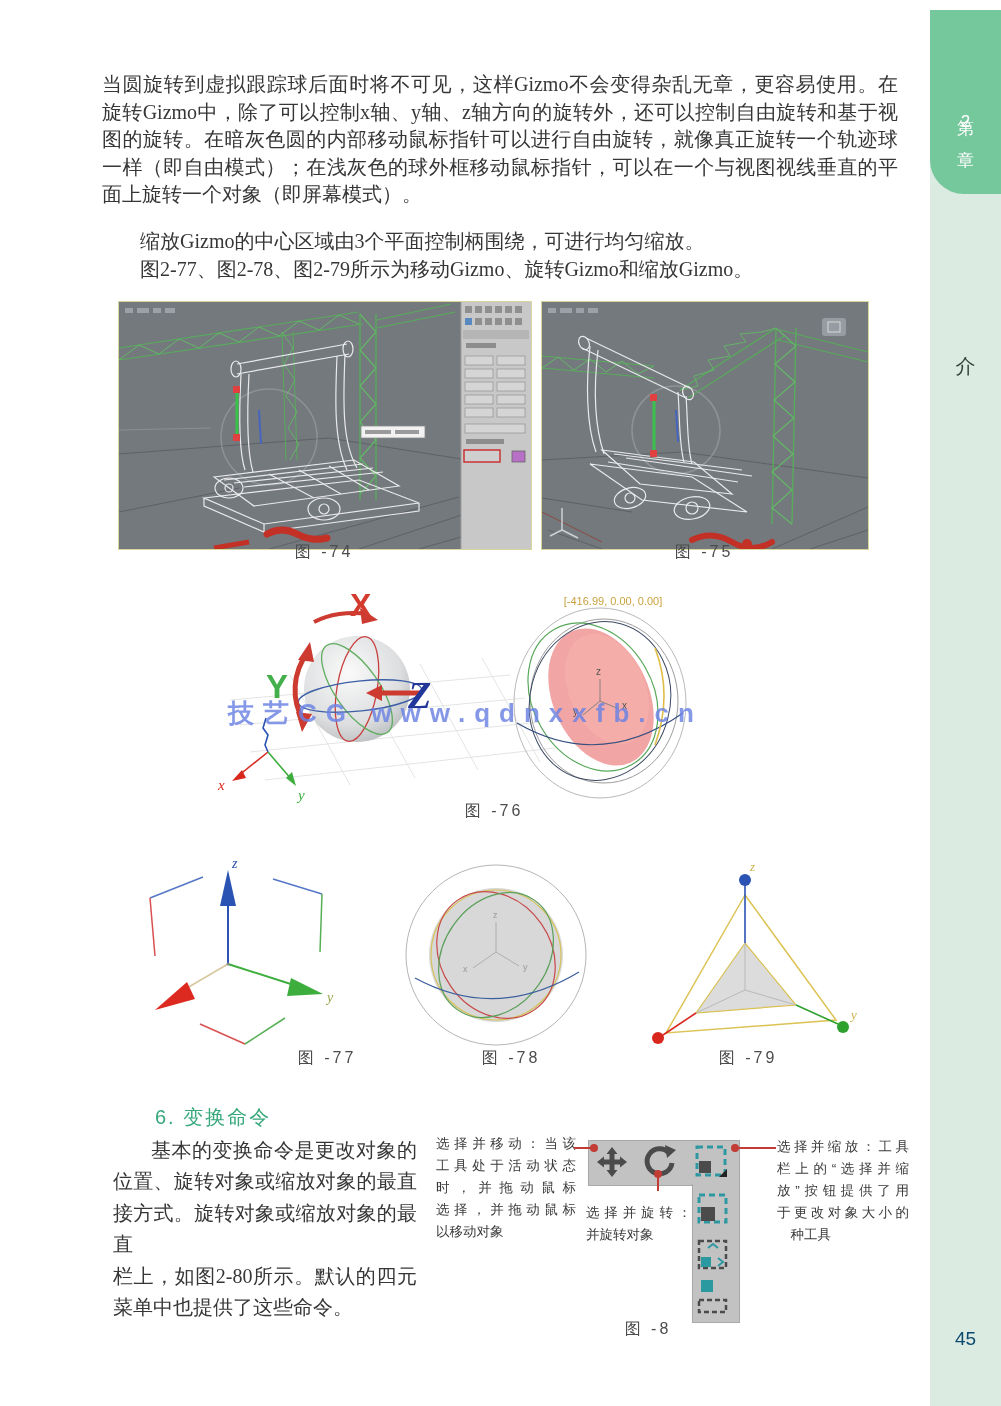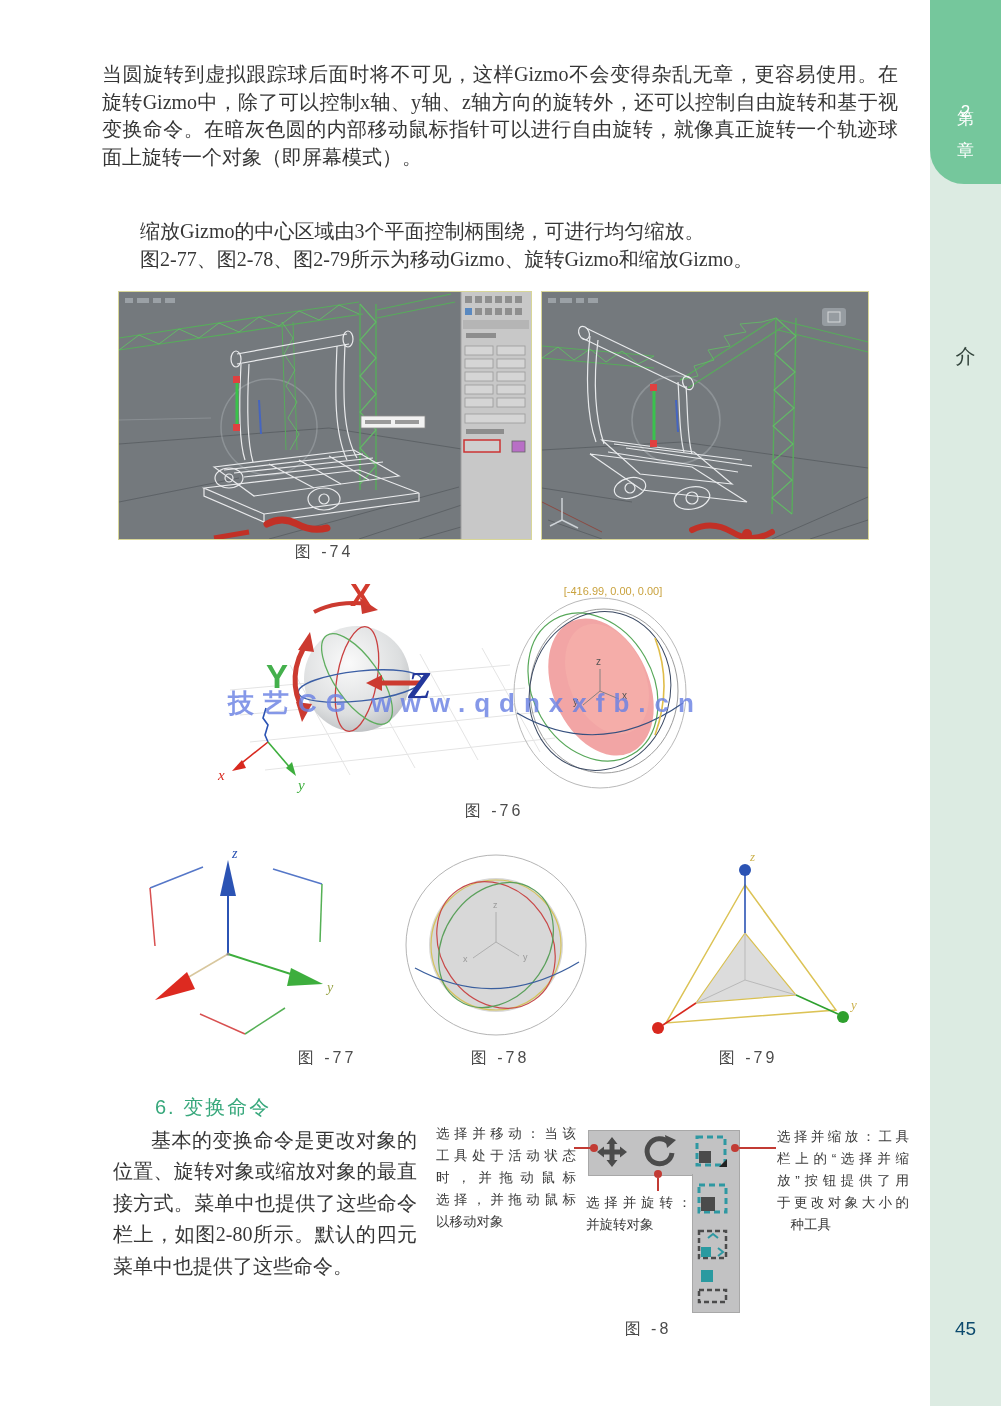--- a/index.html
+++ b/index.html
@@ -1,18 +1,18 @@
 <!DOCTYPE html>
 <html><head>
 <meta charset="utf-8">
 <style>
   html,body{margin:0;padding:0;background:#ffffff;}
   .page{position:relative;width:1001px;height:1406px;background:#ffffff;overflow:hidden;
         font-family:"Liberation Serif",serif;}
-  .abs{position:absolute;}
+  .abs{position:absolute;margin-top:10px;}
   
   .side-strip{left:930px;top:0;width:71px;height:1406px;background:#dcebe2;}
   .side-tab{left:930px;top:0;width:71px;height:184px;background:#75c79c;
             border-bottom-left-radius:34px;display:flex;justify-content:center;}
   .tab-v{writing-mode:vertical-rl;text-orientation:upright;color:#ffffff;
          font-family:"Liberation Sans",sans-serif;font-size:17px;letter-spacing:6px;
          margin-top:96px;}
   .side-char{left:930px;top:343px;width:71px;text-align:center;font-size:20px;color:#33443c;}
   .page-num{left:930px;top:1318px;width:71px;text-align:center;font-size:19px;color:#0c4a6e;
             font-family:"Liberation Sans",sans-serif;}
@@ -50,21 +50,22 @@
   <div class="abs side-strip"></div>
   <div class="abs side-tab">
     <span class="tab-v">第2章</span>
   </div>
   <div class="abs side-char">介</div>
   <div class="abs page-num">45</div>
 
   <div class="abs intro">
     <div class="serifline jl">当圆旋转到虚拟跟踪球后面时将不可见，这样Gizmo不会变得杂乱无章，更容易使用。在</div>
     <div class="serifline jl">旋转Gizmo中，除了可以控制x轴、y轴、z轴方向的旋转外，还可以控制自由旋转和基于视</div>
-    <div class="serifline jl">变换命令。在暗灰色圆的内部移动鼠标指针可以进行自由旋转，就像真正旋转一个轨迹球</div>
+    <div class="serifline jl">图的旋转。在暗灰色圆的内部移动鼠标指针可以进行自由旋转，就像真正旋转一个轨迹球</div>
+    <div class="serifline jl">一样（即自由模式）；在浅灰色的球外框移动鼠标指针，可以在一个与视图视线垂直的平</div>
     <div class="serifline">面上旋转一个对象（即屏幕模式）。</div>
   </div>
   <div class="abs serifline p-ind" style="left:102px;top:218px;width:796px;">缩放Gizmo的中心区域由3个平面控制柄围绕，可进行均匀缩放。</div>
   <div class="abs serifline p-ind" style="left:102px;top:246px;width:796px;">图2-77、图2-78、图2-79所示为移动Gizmo、旋转Gizmo和缩放Gizmo。</div>
 
   <div class="abs shot" style="left:118px;top:291px;width:412px;height:247px;">
     <svg width="412" height="247">
       <rect width="412" height="247" fill="#74797d"></rect>
 
       <g stroke="#5d6266" stroke-width="1">
@@ -242,20 +243,21 @@
       <g fill="#9ba1a6">
         <rect x="6" y="6" width="8" height="5"></rect>
           <rect x="18" y="6" width="12" height="5"></rect>
         <rect x="34" y="6" width="8" height="5"></rect>
           <rect x="46" y="6" width="10" height="5"></rect>
       </g>
     </svg>
   </div>
 
   <div class="cap" style="left:118px;top:542px;width:412px;">图 -74</div>
+  <div class="cap" style="left:541px;top:542px;width:326px;">图 -75</div>
 
   <div class="abs" style="left:210px;top:580px;width:355px;height:222px;">
     <svg width="355" height="222">
       <defs>
         <radialGradient id="sph" cx="42%" cy="35%" r="75%">
           <stop offset="0%" stop-color="#fafafa"></stop>
             <stop offset="65%" stop-color="#dcdedf"></stop>
           <stop offset="100%" stop-color="#b2b5b8"></stop>
         </radialGradient>
       </defs>
@@ -380,28 +382,28 @@
       <line x1="208" y1="169" x2="166" y2="150" stroke="#2ea02e" stroke-width="1.6"></line>
       <circle cx="115" cy="25" r="6" fill="#2b53b4"></circle>
       <circle cx="28" cy="183" r="6" fill="#d8281e"></circle>
       <circle cx="213" cy="172" r="6" fill="#2ea02e"></circle>
       <text x="120" y="16" font-family="Liberation Serif, serif" font-style="italic" font-size="13" fill="#cbb04a">z</text>
       <text x="221" y="164" font-family="Liberation Serif, serif" font-style="italic" font-size="13" fill="#cbb04a">y</text>
     </svg>
   </div>
 
   <div class="cap" style="left:227px;top:1048px;width:200px;">图 -77</div>
-  <div class="cap" style="left:400px;top:1048px;width:200px;">图 -78</div>
+  <div class="cap" style="left:411px;top:1048px;width:200px;">图 -78</div>
   <div class="cap" style="left:648px;top:1048px;width:200px;">图 -79</div>
 
   <div class="abs sec-head">6. 变换命令</div>
   <div class="abs col2">
     <div class="serif2 jl ind1">基本的变换命令是更改对象的</div>
     <div class="serif2 jl">位置、旋转对象或缩放对象的最直</div>
-    <div class="serif2 jl">接方式。菜单中也提供了这些命令</div>
+    <div class="serif2 jl">接方式。旋转对象或缩放对象的最直</div>
     <div class="serif2 jl">栏上，如图2-80所示。默认的四元</div>
     <div class="serif2">菜单中也提供了这些命令。</div>
   </div>
 
   <div class="abs anno" style="left:436px;top:1123px;width:140px;">
     <div class="jl">选择并移动：当该</div>
     <div class="jl">工具处于活动状态</div>
     <div class="jl">时，并拖动鼠标</div>
     <div class="jl">选择，并拖动鼠标</div>
     <div>以移动对象</div>

